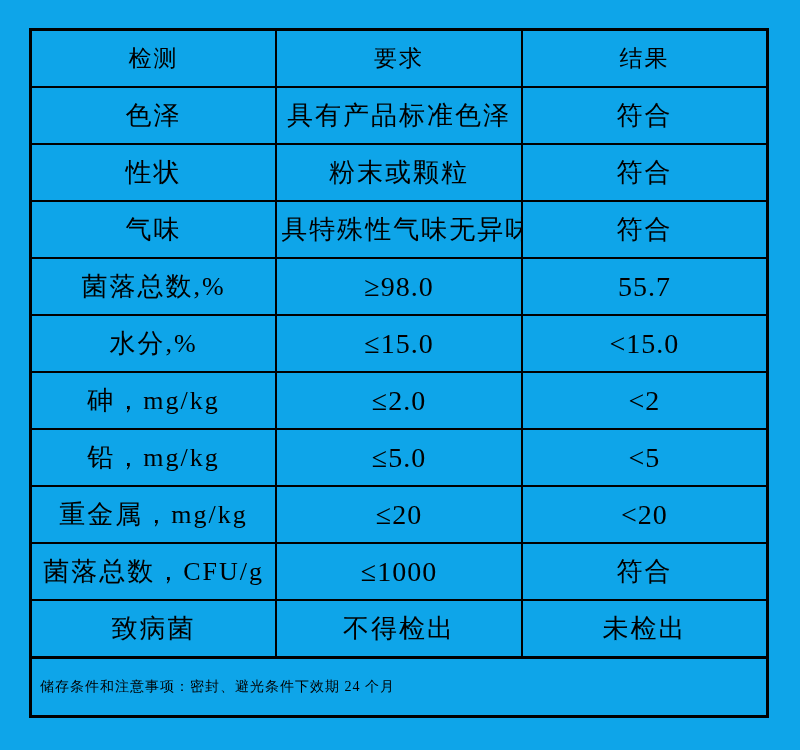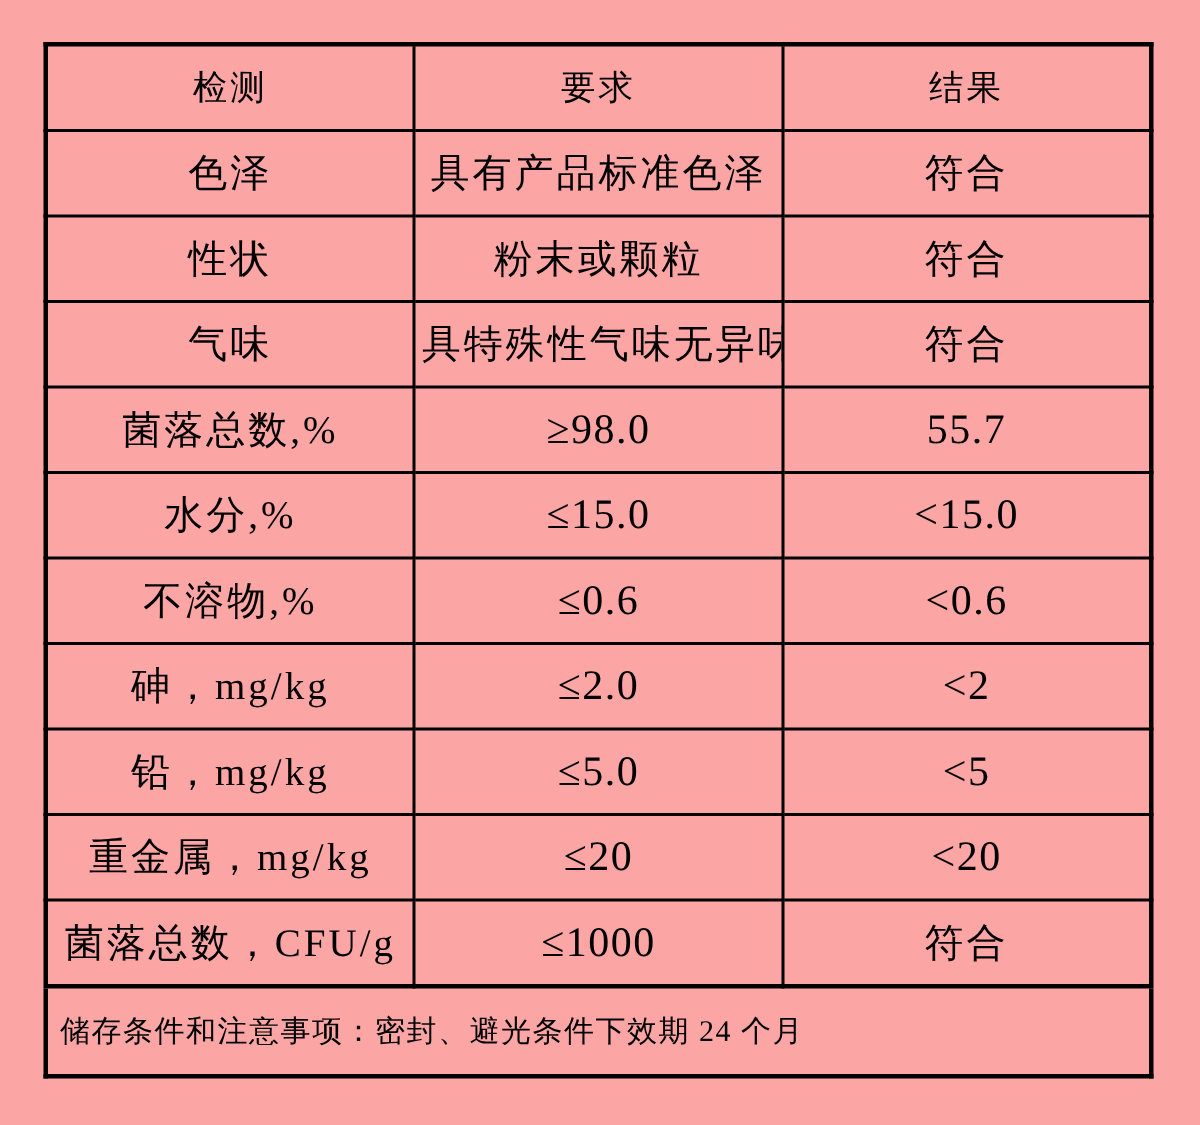--- a/index.html
+++ b/index.html
@@ -4,21 +4,21 @@
 <style>
   html, body {
     margin: 0;
     padding: 0;
     background: #ffffff;
   }
   .page {
     position: relative;
     width: 800px;
     height: 750px;
-    background: #fca5a5;
+    background: #0ea5e9;
     font-family: "Liberation Serif", "DejaVu Serif", serif;
     color: #000000;
     overflow: hidden;
   }
   table.spec-table {
     position: absolute;
     left: 29px;
     top: 28px;
     width: 740px;
     border-collapse: collapse;
@@ -40,21 +40,21 @@
   }
   .spec-table thead th {
     font-size: 23px;
   }
   .spec-table td.value-cell {
     font-size: 28px;
     letter-spacing: 1px;
   }
   .spec-table tr.footer-row td {
     height: 26px;
-    font-size: 20px;
+    font-size: 14px;
     letter-spacing: 1px;
     text-align: left;
     padding: 15px 8px;
     border-top: 3px solid #000000;
   }
 </style>
 </head>
 <body>
 
 <div class="page">
@@ -86,42 +86,42 @@
         <td>菌落总数,%</td>
         <td class="value-cell">≥98.0</td>
         <td class="value-cell">55.7</td>
       </tr>
       <tr>
         <td>水分,%</td>
         <td class="value-cell">≤15.0</td>
         <td class="value-cell">&lt;15.0</td>
       </tr>
       <tr>
-        <td>不溶物,%</td>
-        <td class="value-cell">≤0.6</td>
-        <td class="value-cell">&lt;0.6</td>
-      </tr>
-      <tr>
         <td>砷，mg/kg</td>
         <td class="value-cell">≤2.0</td>
         <td class="value-cell">&lt;2</td>
       </tr>
       <tr>
         <td>铅，mg/kg</td>
         <td class="value-cell">≤5.0</td>
         <td class="value-cell">&lt;5</td>
       </tr>
       <tr>
         <td>重金属，mg/kg</td>
         <td class="value-cell">≤20</td>
         <td class="value-cell">&lt;20</td>
       </tr>
       <tr>
         <td>菌落总数，CFU/g</td>
         <td class="value-cell">≤1000</td>
         <td>符合</td>
       </tr>
+      <tr>
+        <td>致病菌</td>
+        <td>不得检出</td>
+        <td>未检出</td>
+      </tr>
       <tr class="footer-row">
         <td colspan="3">储存条件和注意事项：密封、避光条件下效期 24 个月</td>
       </tr>
     </tbody>
   </table>
 </div>
 
 </body></html>

